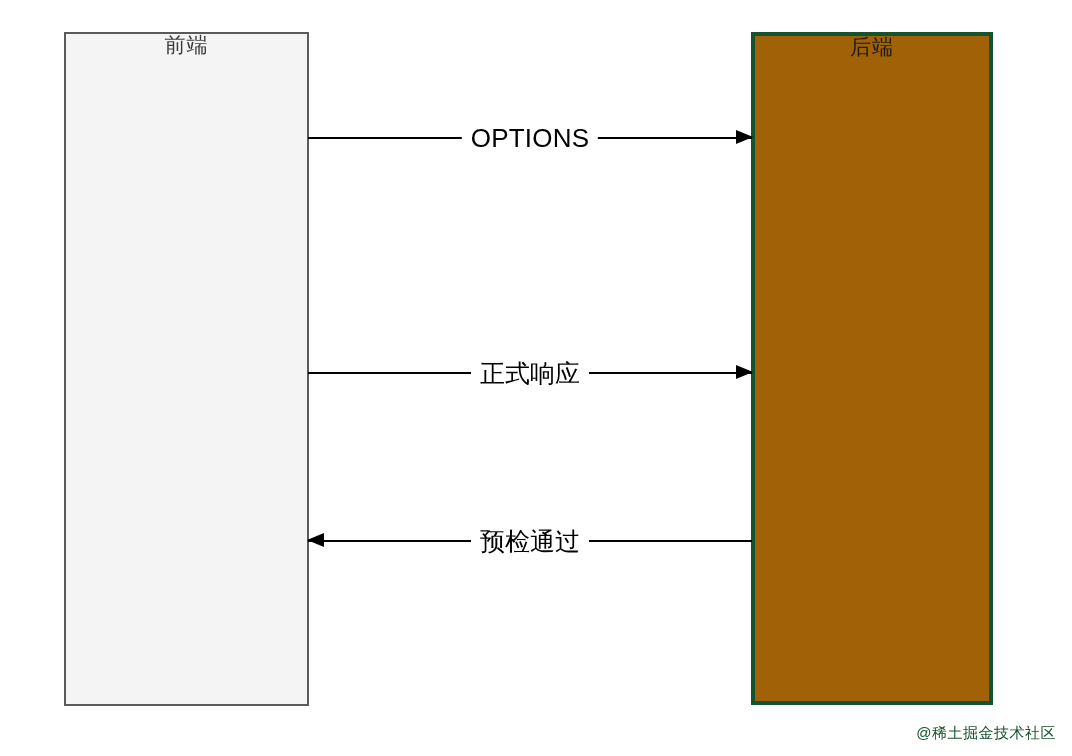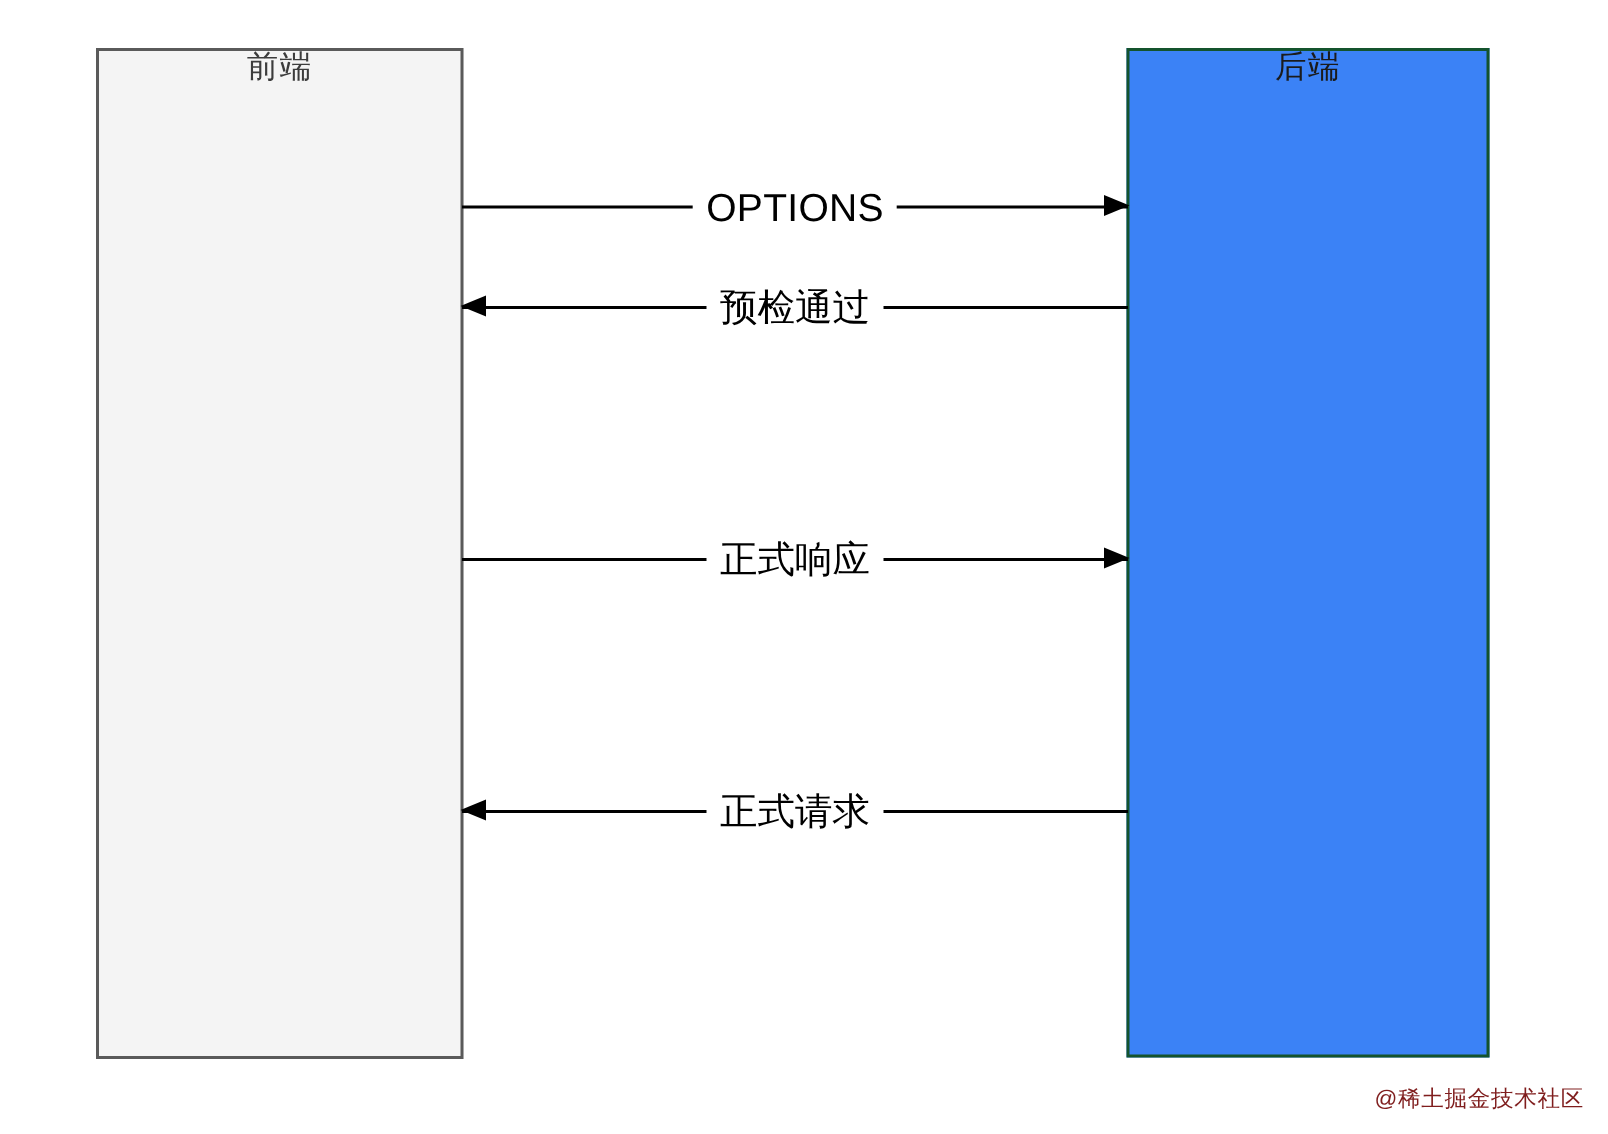--- a/index.html
+++ b/index.html
@@ -32,22 +32,22 @@
     width: 245px;
     height: 674px;
     background: #f4f4f4;
     border: 2px solid #5a5a5a;
   }
   #lane-backend {
     left: 751px;
     top: 32px;
     width: 242px;
     height: 673px;
-    background: #3b82f6;
-    border: 2px solid #14532d;
+    background: #a16207;
+    border: 4px solid #14532d;
   }
   .lane-label {
     font-size: 21px;
     line-height: 1;
     letter-spacing: 1px;
     user-select: none;
   }
   #lane-frontend .lane-label { color: #3c3c3c; }
   #lane-backend  .lane-label { color: #1b1b1b; }
 
@@ -103,21 +103,21 @@
     letter-spacing: 0.2px;
   }
 
   
   #watermark {
     position: absolute;
     right: 16px;
     bottom: 16px;
     font-size: 15px;
     line-height: 1;
-    color: #7f1d1d;
+    color: #14532d;
     letter-spacing: 0.5px;
     user-select: none;
   }
 </style>
 </head>
 <body>
 
 <div id="canvas">
 
   <div class="lane" id="lane-frontend">
@@ -127,33 +127,28 @@
   <div class="lane" id="lane-backend">
     <span class="lane-label">后端</span>
   </div>
 
   <div class="message" id="message-0" style="top:138px;">
     <div class="shaft"></div>
     <div class="head head-right"></div>
     <span class="msg-label latin">OPTIONS</span>
   </div>
 
-  <div class="message" id="message-1" style="top:205px;">
-    <div class="shaft"></div>
-    <div class="head head-left"></div>
-    <span class="msg-label">预检通过</span>
-  </div>
 
   <div class="message" id="message-2" style="top:373px;">
     <div class="shaft"></div>
     <div class="head head-right"></div>
     <span class="msg-label">正式响应</span>
   </div>
 
   <div class="message" id="message-3" style="top:541px;">
     <div class="shaft"></div>
     <div class="head head-left"></div>
-    <span class="msg-label">正式请求</span>
+    <span class="msg-label">预检通过</span>
   </div>
 
   <div id="watermark">@稀土掘金技术社区</div>
 
 </div>
 
 </body></html>

